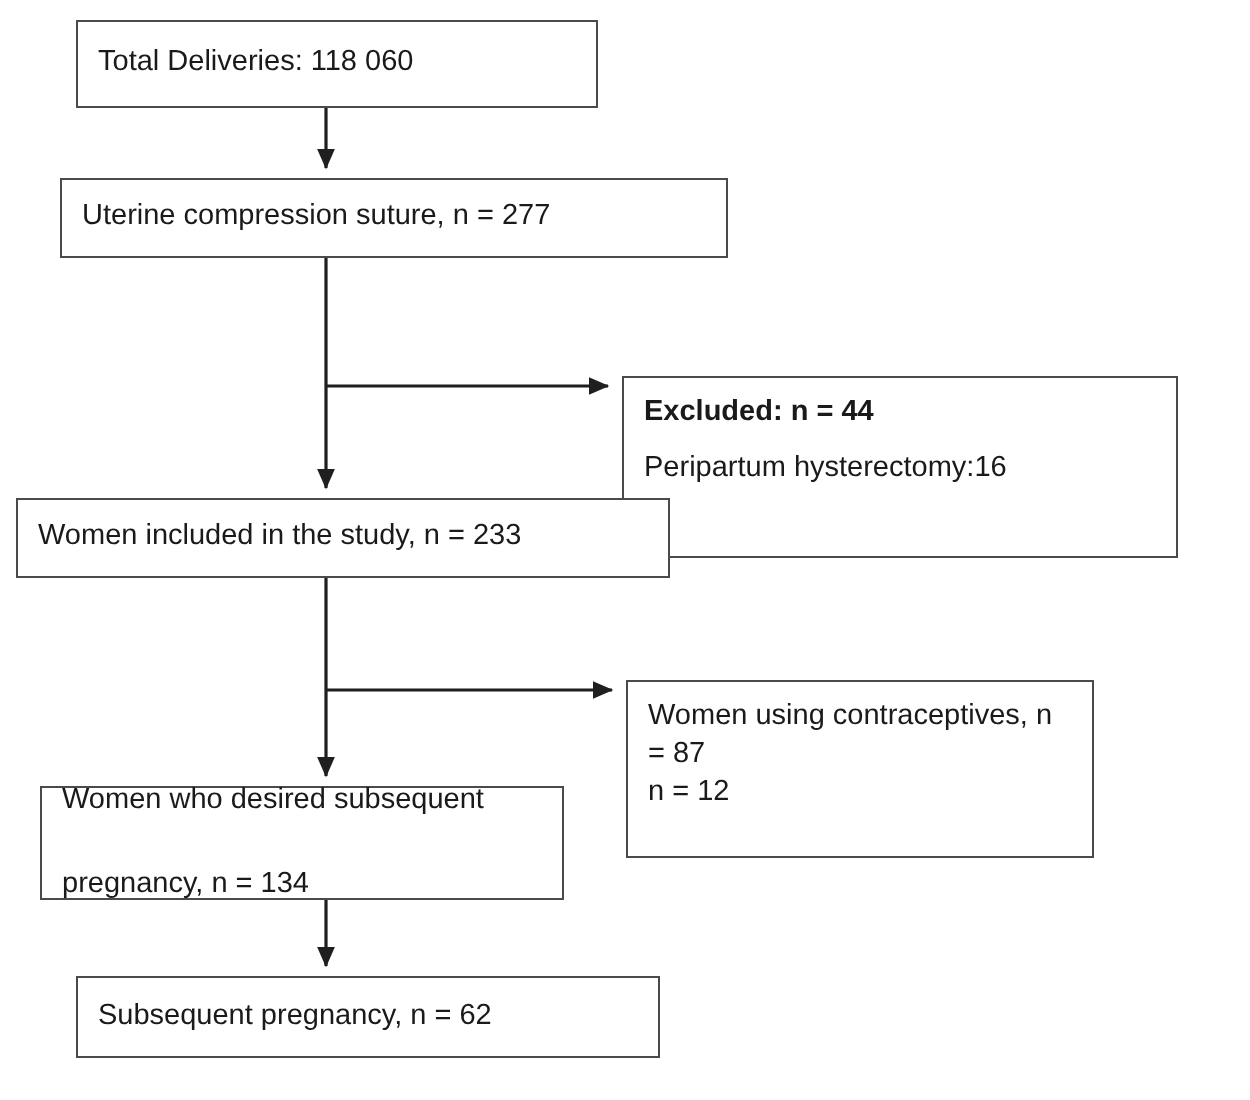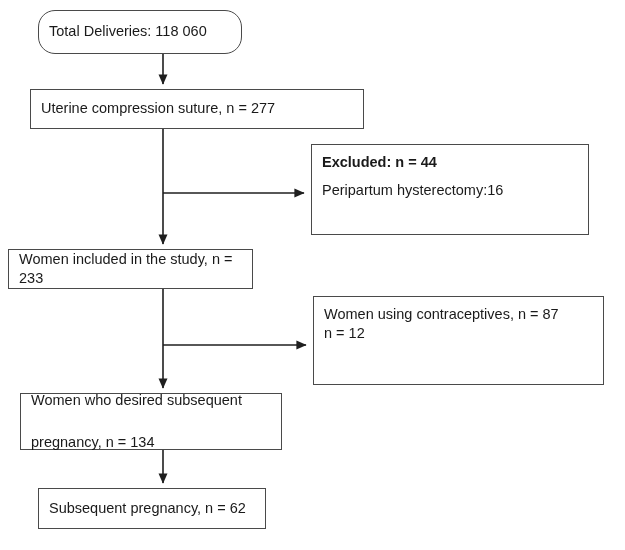--- a/index.html
+++ b/index.html
@@ -33,20 +33,21 @@
     color: #1a1a1a;
     line-height: 1.32;
     white-space: pre-wrap;
   }
   .node .line.bold {
     font-weight: bold;
   }
   .node.multi {
     justify-content: flex-start;
     padding-top: 8px;
+    margin-top: 44px;
   }
   .node.multi .line {
     margin-bottom: 9px;
   }
   .node.multi .line:last-child {
     margin-bottom: 0;
   }
   .node.stack .line {
     margin: 0;
   }
@@ -81,44 +82,44 @@
 
     <line x1="163" y1="193" x2="304" y2="193" marker-end="url(#arrowhead)"></line>
 
     <line x1="163" y1="288" x2="163" y2="388" marker-end="url(#arrowhead)"></line>
 
     <line x1="163" y1="345" x2="306" y2="345" marker-end="url(#arrowhead)"></line>
 
     <line x1="163" y1="449" x2="163" y2="483" marker-end="url(#arrowhead)"></line>
   </svg>
 
-  <div class="node" style="left:38px; top:10px; width:204px; height:44px;border-radius:17px;">
+  <div class="node" style="left:38px; top:10px; width:261px; height:44px;">
     <div class="line">Total Deliveries: 118 060</div>
   </div>
 
   <div class="node" style="left:30px; top:89px; width:334px; height:40px;">
     <div class="line">Uterine compression suture, n = 277</div>
   </div>
 
   <div class="node multi" style="left:311px; top:144px; width:278px; height:91px;">
     <div class="line bold">Excluded: n = 44</div>
     <div class="line">Peripartum hysterectomy:16</div>
   </div>
 
-  <div class="node" style="left:8px; top:249px; width:245px; height:40px;">
+  <div class="node" style="left:8px; top:249px; width:327px; height:40px;">
     <div class="line">Women included in the study, n = 233</div>
   </div>
 
-  <div class="node multi" style="left:313px; top:296px; width:291px; height:89px;">
+  <div class="node multi" style="left:313px; top:296px; width:234px; height:89px;">
     <div class="line">Women using contraceptives, n = 87</div>
     <div class="line" style="margin-top:-9px;">n = 12</div>
   </div>
 
   <div class="node stack" style="left:20px; top:393px; width:262px; height:57px;gap:23px;">
     <div class="line">Women who desired subsequent</div>
     <div class="line">pregnancy, n = 134</div>
   </div>
 
-  <div class="node" style="left:38px; top:488px; width:228px; height:41px;">
+  <div class="node" style="left:38px; top:488px; width:292px; height:41px;">
     <div class="line">Subsequent pregnancy, n = 62</div>
   </div>
 
 </div>
 
 </body></html>

